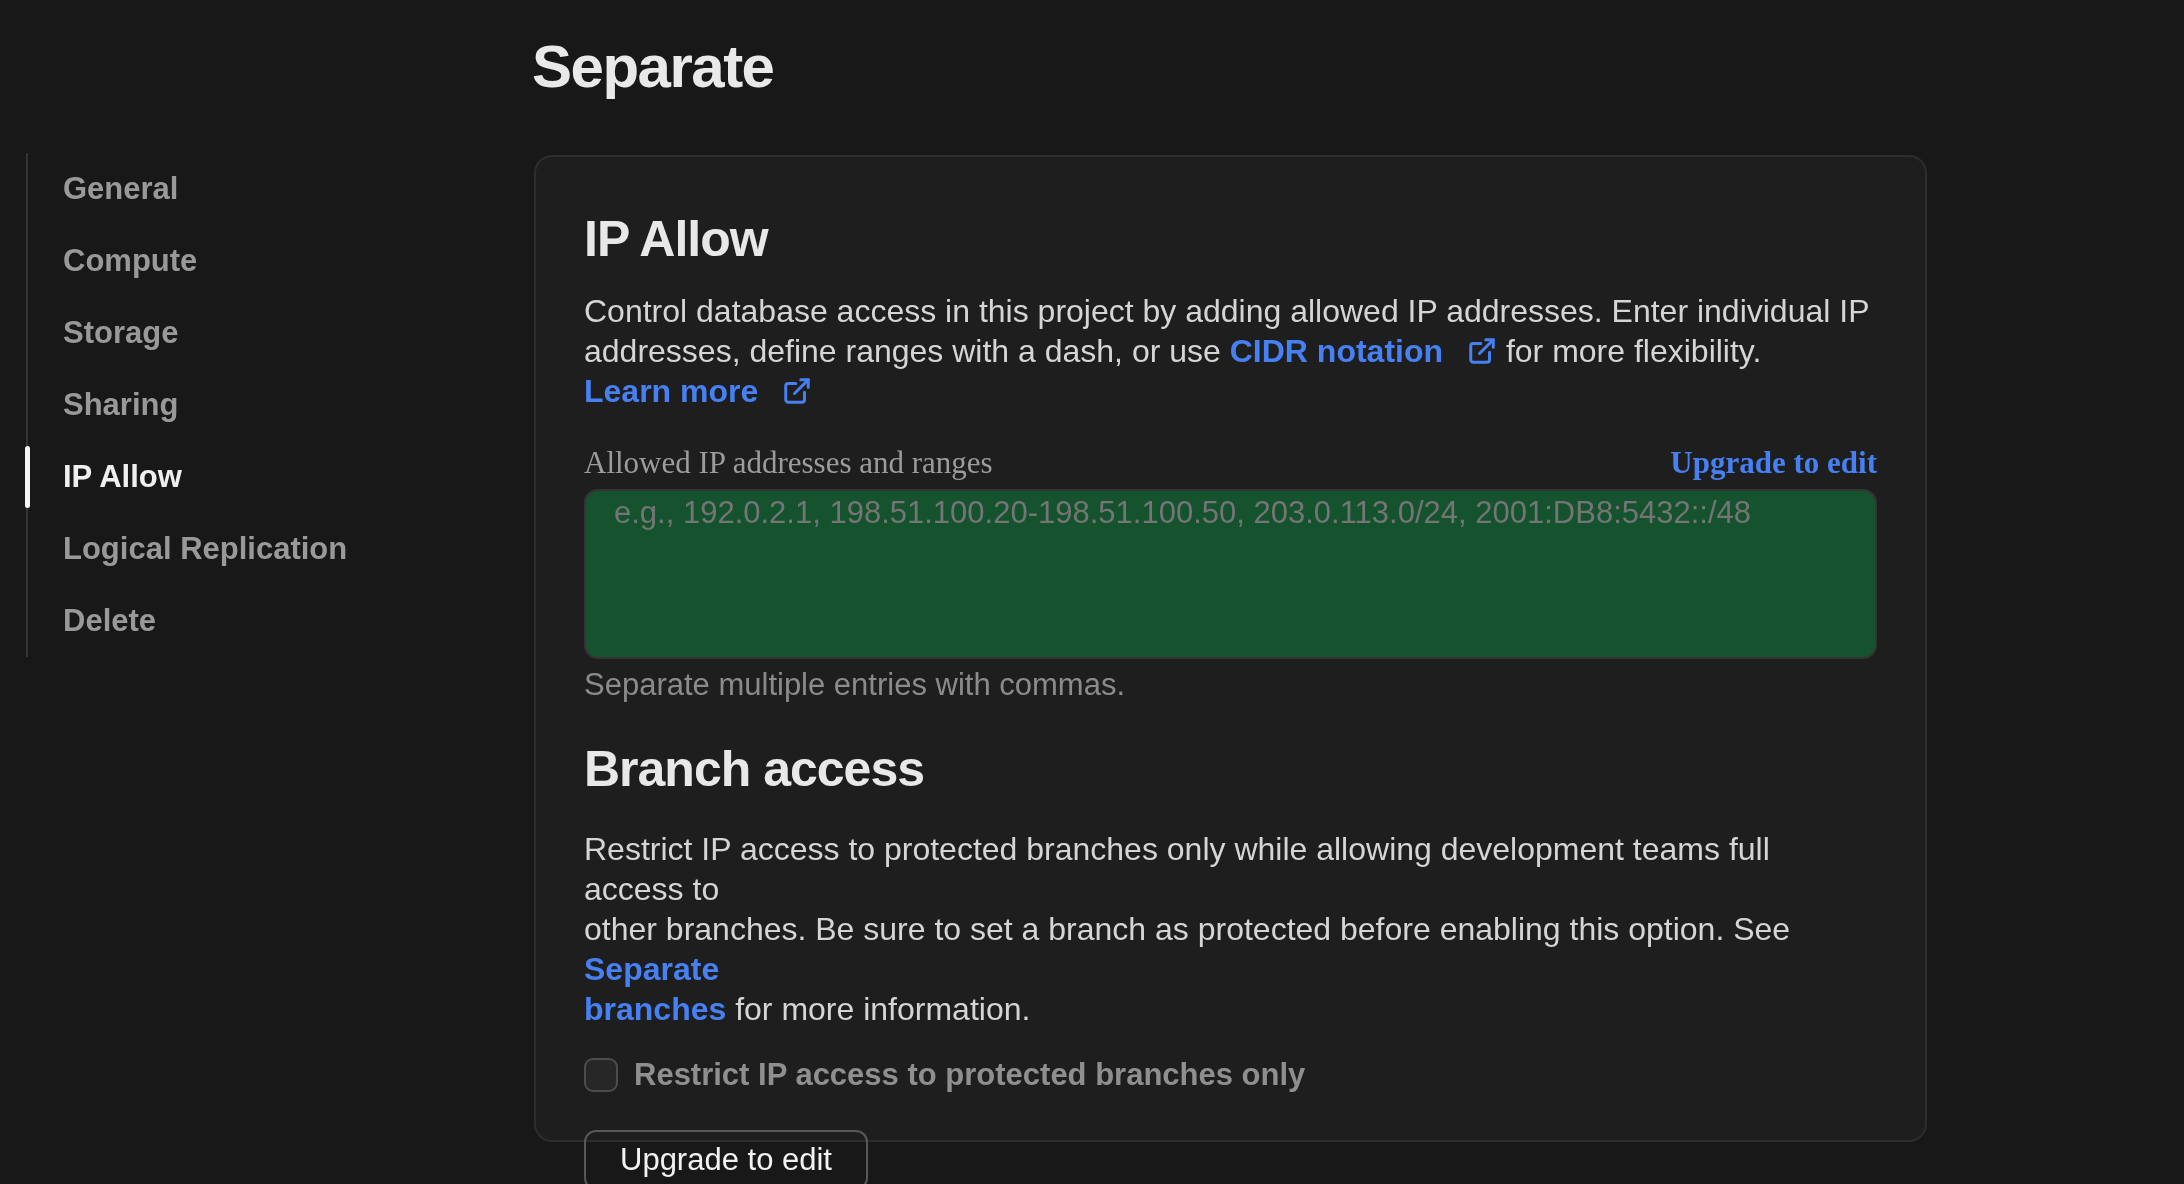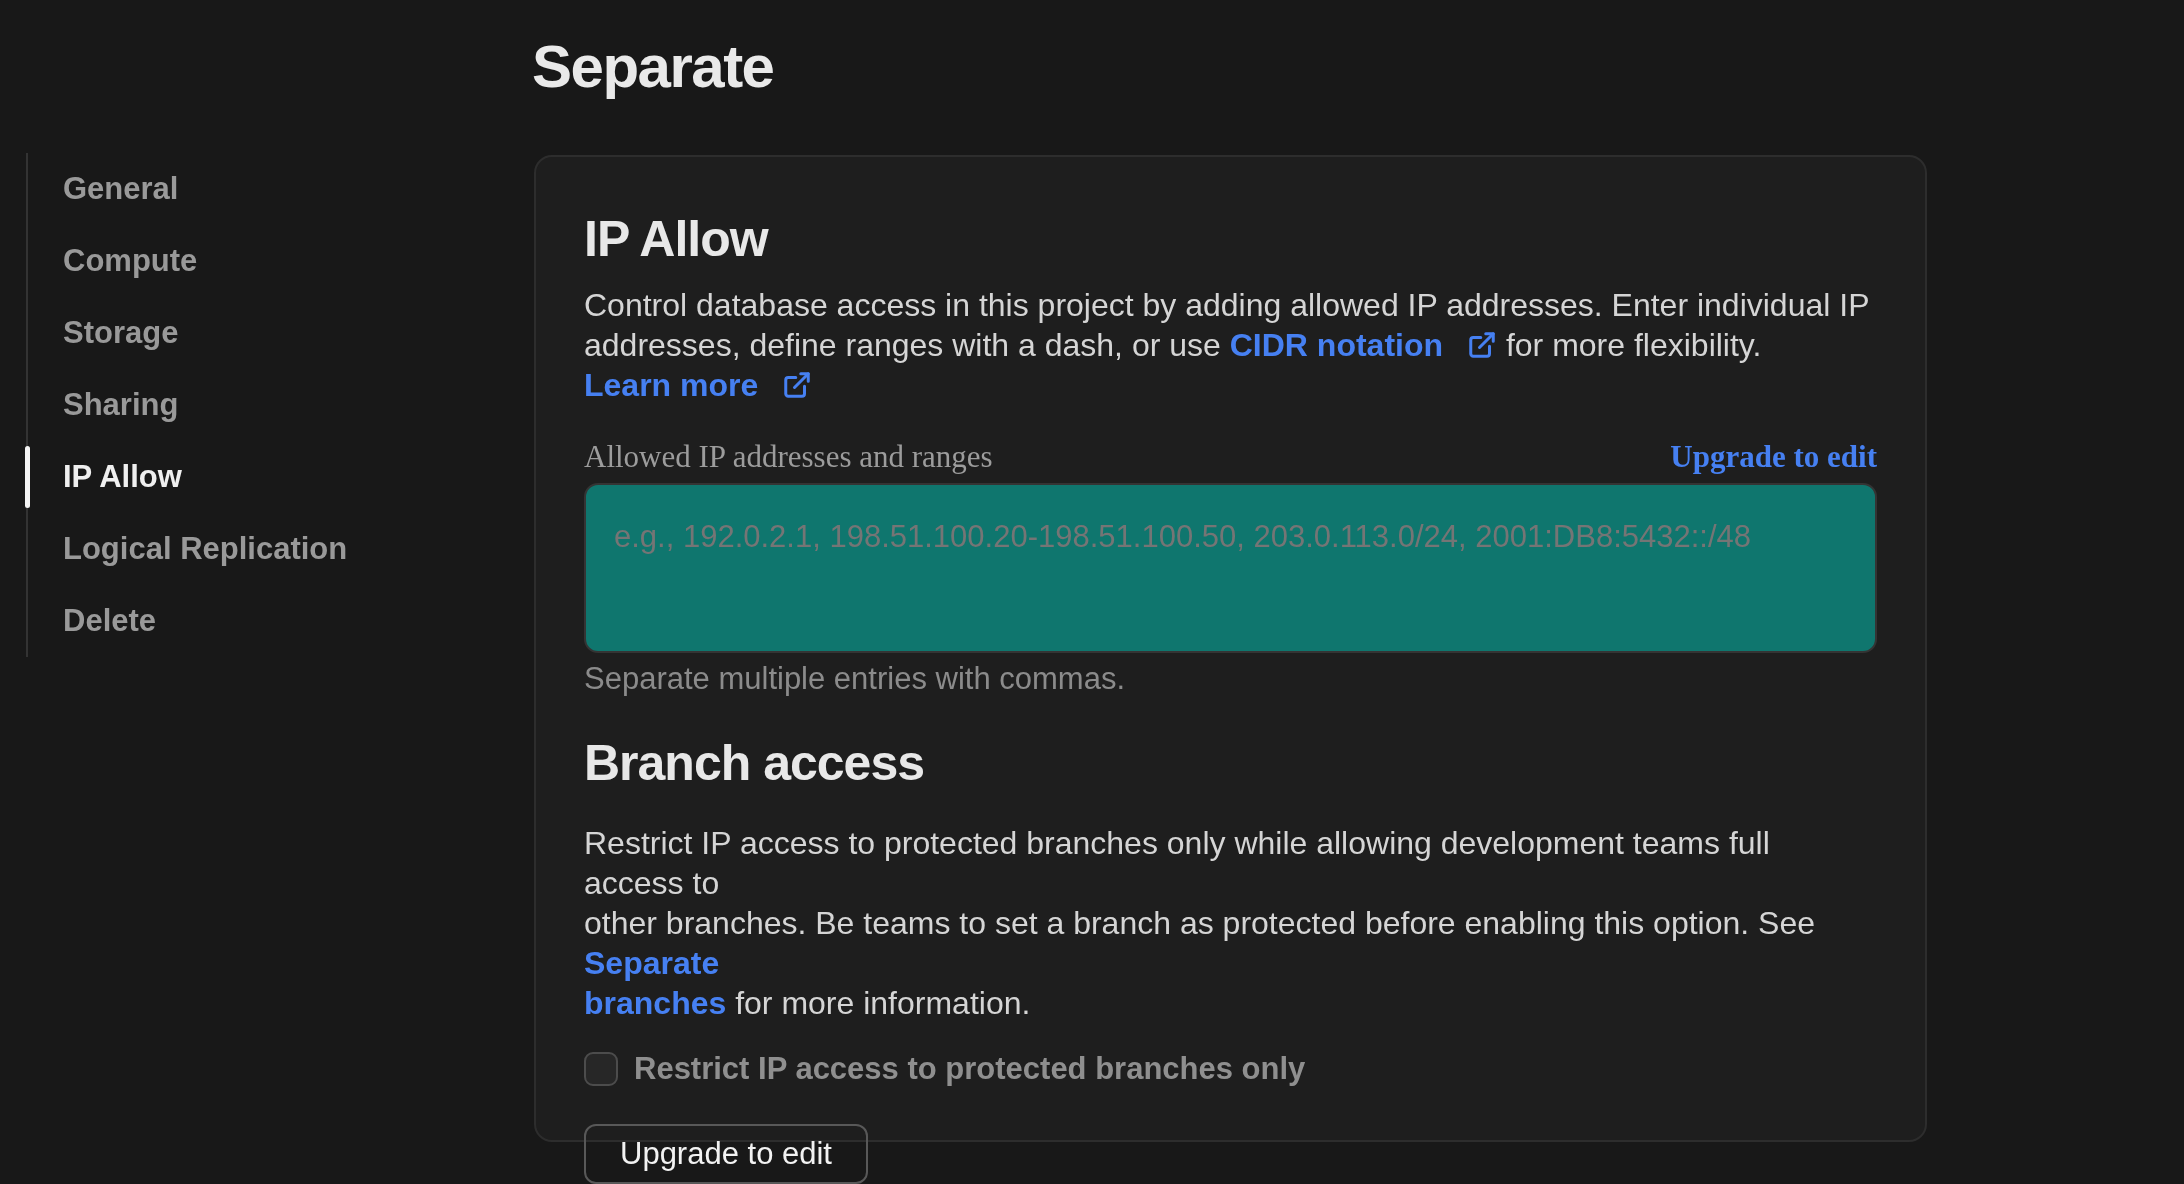--- a/index.html
+++ b/index.html
@@ -54,43 +54,43 @@
   .section-heading {
     font-size:50px; line-height:60px; font-weight:700;
     letter-spacing:-1px; color:#e8e8e8;
   }
   #ip-allow-heading { margin-top:52px; }
   #branch-heading  { margin-top:36px; }
 
   .para {
     font-size:32px; line-height:40px; color:#d5d5d5;
   }
-  #ip-allow-desc { margin-top:16px; }
+  #ip-allow-desc { margin-top:22px; }
   #branch-desc  { margin-top:30px; }
 
   .link {
     color:#4680f2; font-weight:600; cursor:pointer; text-decoration:none;
     display:inline-flex; align-items:center; gap:20px;
   }
   .ext-icon { width:30px; height:30px; display:inline-block; margin-left:4px; vertical-align:-3px; }
 
   .field-row {
     margin-top:34px;
     display:flex; align-items:center; justify-content:space-between;font-family:Liberation Serif, serif;
   }
   .field-label { font-size:31px; color:#9c9c9c; }
   .upgrade-link { font-size:31px; }
 
   .ip-textarea {
     margin-top:8px;
     width:1293px; height:170px;
-    background:#0f766e;
+    background:#14532d;
     border:2px solid #343434;
     border-radius:14px;
-    padding:34px 28px;
+    padding:4px 28px;
     font-family:"Liberation Sans", sans-serif;
     font-size:31px; color:#cccccc;
     resize:none; outline:none; display:block;
   }
   .ip-textarea::placeholder { color:#757575; }
 
   .helper-text { margin-top:8px; font-size:31px; color:#8b8b8b; }
 
   .checkbox-row {
     margin-top:28px;
@@ -182,21 +182,21 @@
 
   <div class="helper-text">Separate multiple entries with commas.</div>
 
   <h2 class="section-heading" id="branch-heading">Branch access</h2>
 
   <div class="para" id="branch-desc">
     <div>
       <span>Restrict IP access to protected branches only while allowing development teams full access to</span>
     </div>
     <div>
-      <span>other branches. Be teams to set a branch as protected before enabling this option. See </span><a class="link">Separate</a>
+      <span>other branches. Be sure to set a branch as protected before enabling this option. See </span><a class="link">Separate</a>
     </div>
     <div>
       <a class="link">branches</a><span> for more information.</span>
     </div>
   </div>
 
   <div class="checkbox-row">
     <div class="checkbox" role="checkbox" aria-checked="false"></div>
     <span class="checkbox-label">Restrict IP access to protected branches only</span>
   </div>

